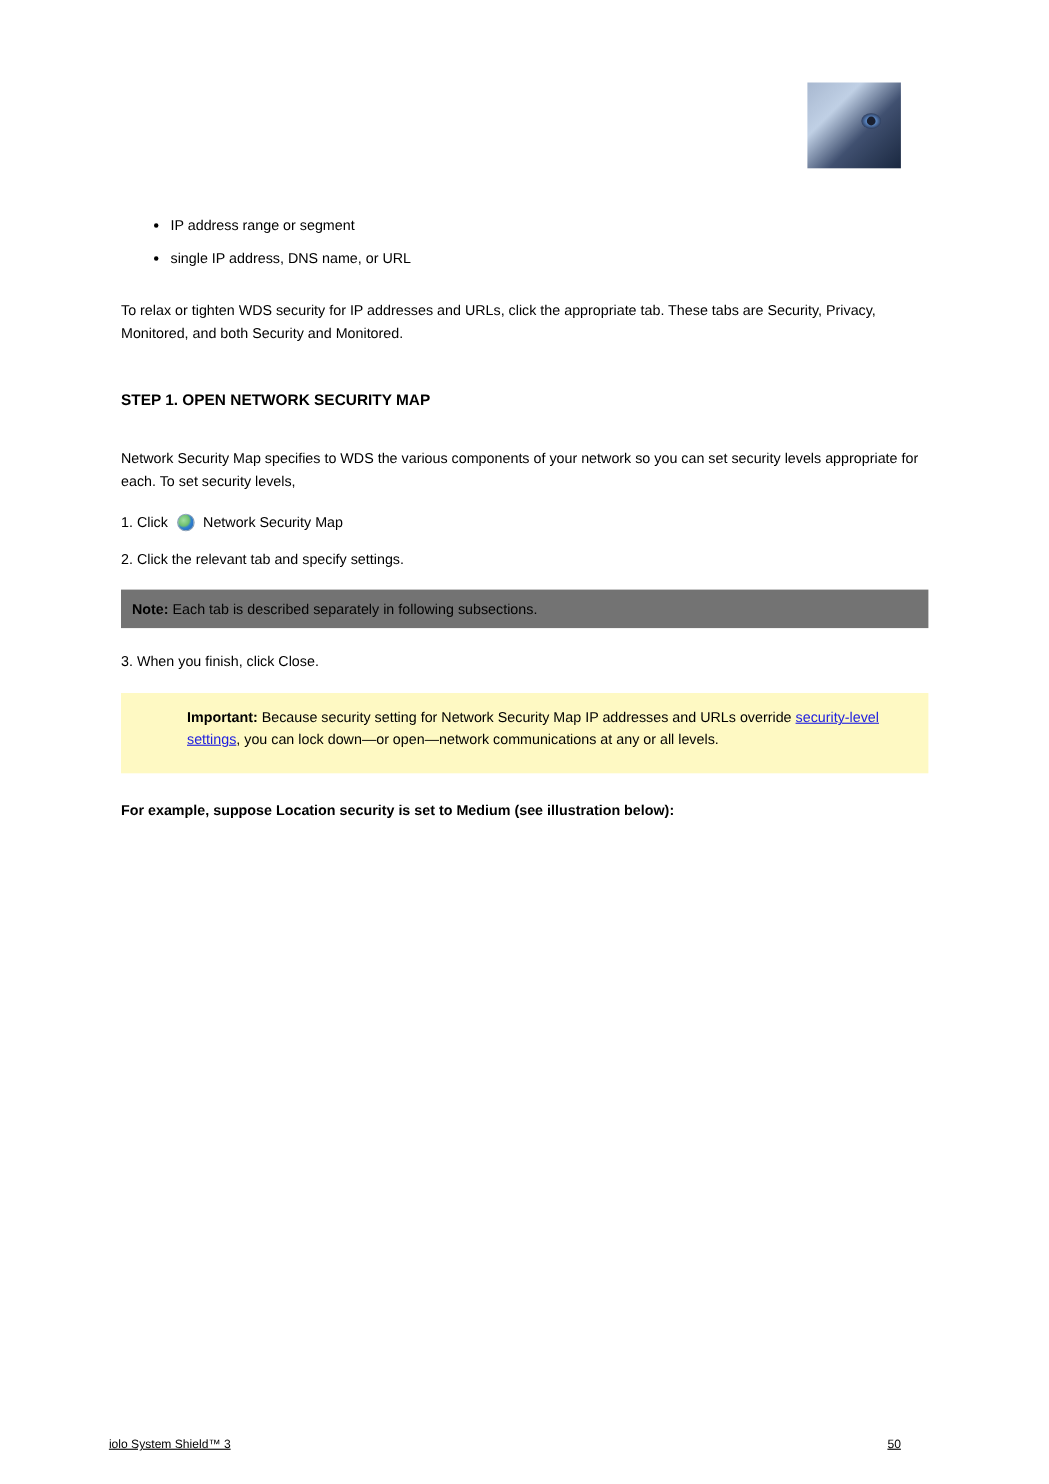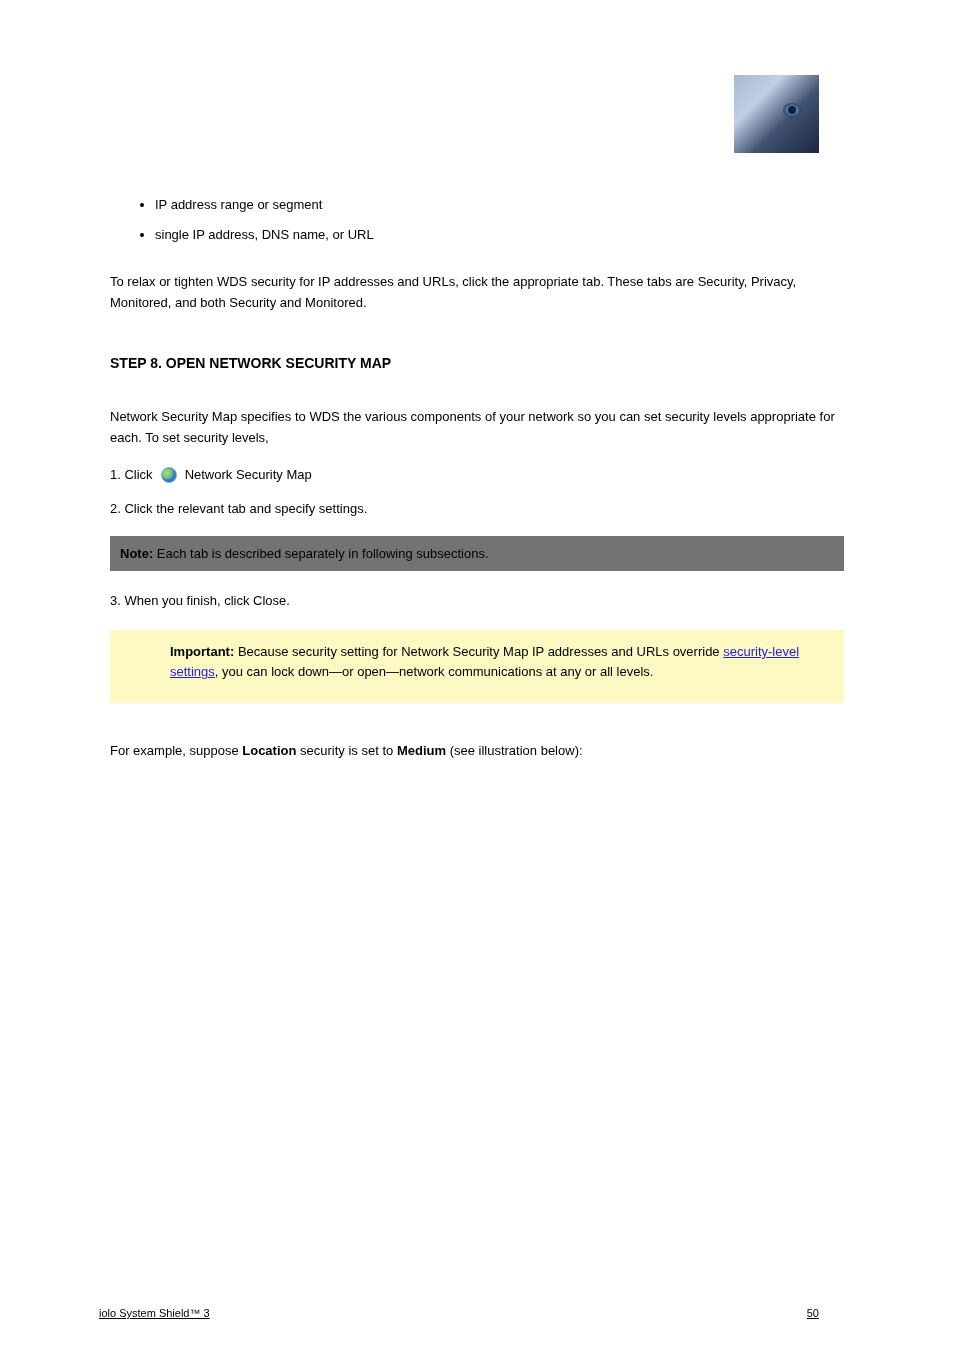--- a/index.html
+++ b/index.html
@@ -114,23 +114,24 @@
       line-height: 1.5;
     }
     .important-label {
       font-weight: bold;
     }
     .link-text {
       color: #2020e0;
       text-decoration: underline;
     }
     .section6 {
-      margin-top: 38px;
+      margin-top: 24px;
       font-size: 13px;
       line-height: 1.5;
+      font-weight: bold;
     }
     .footer {
       position: absolute;
       bottom: 30px;
       left: 99px;
       right: 135px;
       display: flex;
       justify-content: space-between;
       font-size: 11px;
       text-decoration: underline;
@@ -145,21 +146,21 @@
 
 <div class="content">
   <ul class="bullet-list">
     <li>IP address range or segment</li>
     <li>single IP address, DNS name, or URL</li>
   </ul>
 
 
   <p class="section2">To relax or tighten WDS security for IP addresses and URLs, click the appropriate tab. These tabs are Security, Privacy, Monitored, and both Security and Monitored.</p>
 
-  <h3 class="step-heading">STEP 8. OPEN NETWORK SECURITY MAP</h3>
+  <h3 class="step-heading">STEP 1. OPEN NETWORK SECURITY MAP</h3>
 
   <p class="section3">Network Security Map specifies to WDS the various components of your network so you can set security levels appropriate for each. To set security levels,</p>
 
   <div class="step-line">
     <span>1. Click</span>
     <span class="globe-icon"></span>
     <span>Network Security Map</span>
   </div>
 
   <p class="section4">2. Click the relevant tab and specify settings.</p>

